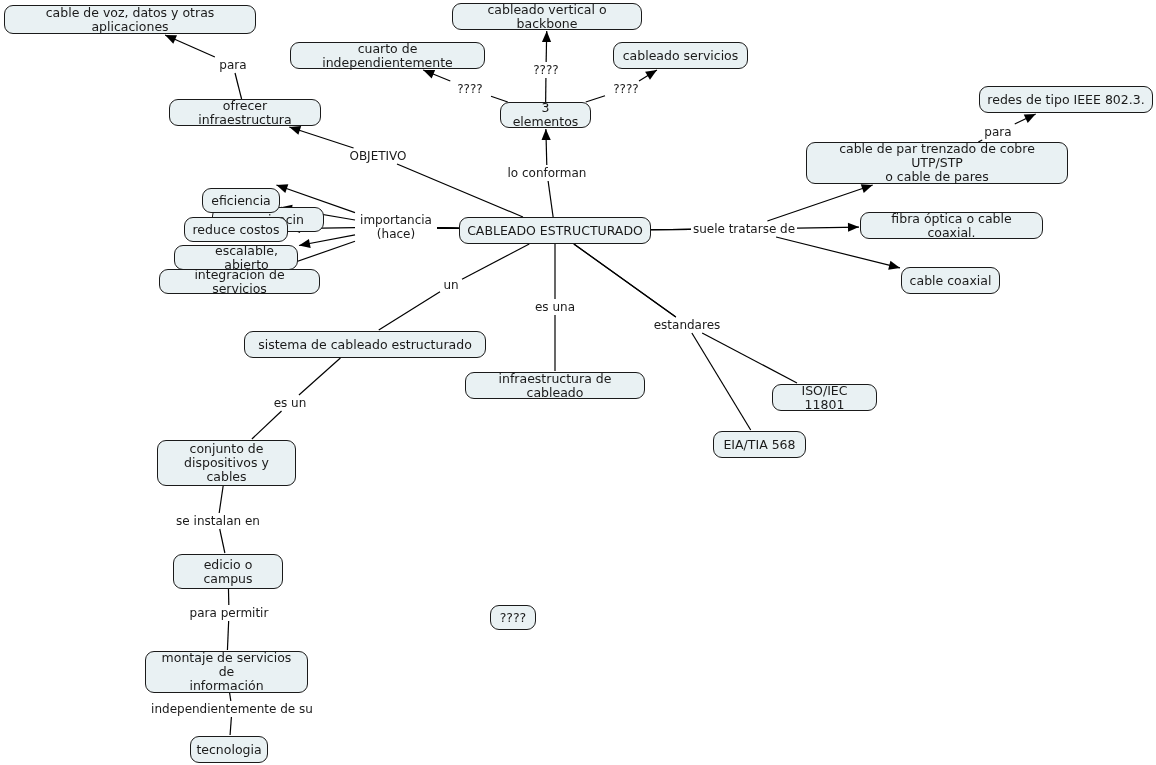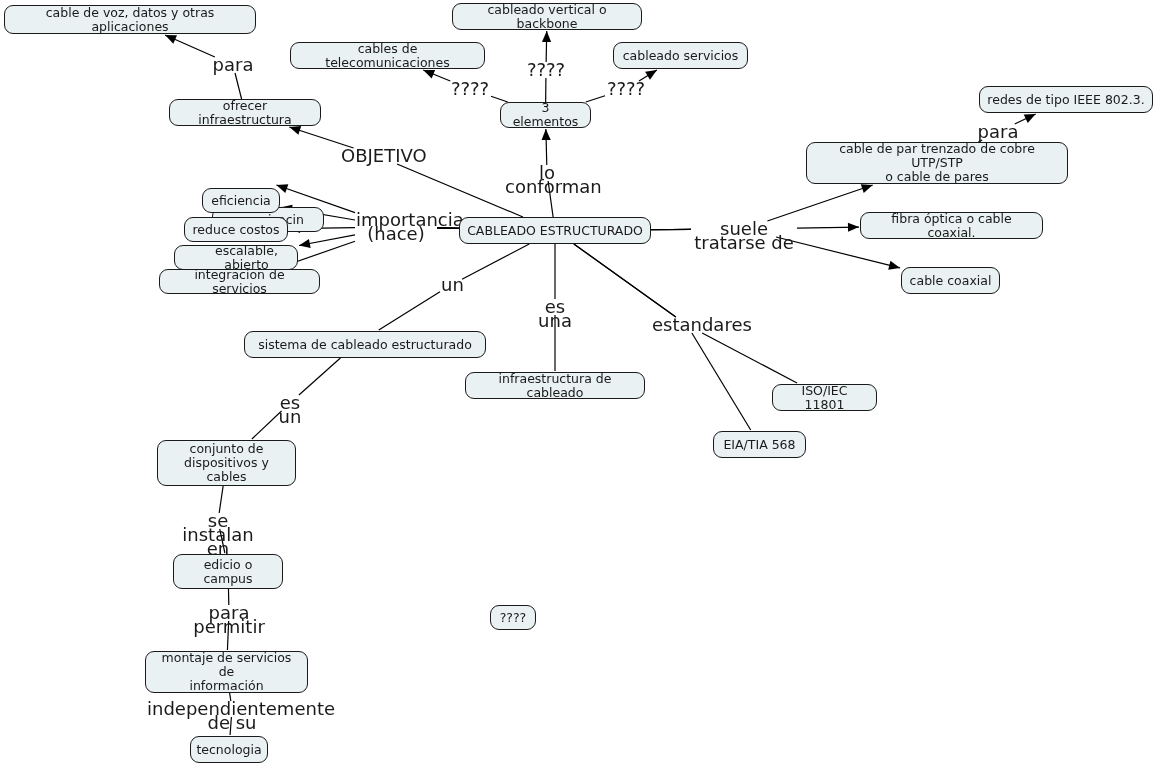--- a/index.html
+++ b/index.html
@@ -37,21 +37,21 @@
     display: flex;
     align-items: center;
     justify-content: center;
     padding: 2px 7px;
     white-space: pre-line;
     z-index: 3;
   }
   .link-label {
     position: absolute;
     color: #1a1a1a;
-    font-size: 18px;
+    font-size: 12px;
     line-height: 14px;
     text-align: center;
     white-space: pre-line;
     background: transparent;
     z-index: 2;
   }
 </style>
 </head>
 <body>
 
@@ -114,21 +114,21 @@
       <line x1="281.53333333333336" y1="411" x2="251.9" y2="439" stroke="#000000" stroke-width="1.2"></line>
       <line x1="223.1293103448276" y1="486" x2="219.17241379310346" y2="513" stroke="#000000" stroke-width="1.2"></line>
       <line x1="219.72043010752688" y1="529" x2="224.88172043010752" y2="553" stroke="#000000" stroke-width="1.2"></line>
       <line x1="228.2967032967033" y1="581" x2="228.82417582417582" y2="605" stroke="#000000" stroke-width="1.2"></line>
       <line x1="228.66101694915255" y1="621" x2="227.4322033898305" y2="650" stroke="#000000" stroke-width="1.2"></line>
       <line x1="229.6216216216216" y1="693" x2="230.8108108108108" y2="701" stroke="#000000" stroke-width="1.2"></line>
       <line x1="231.40740740740742" y1="717" x2="230.07407407407408" y2="735" stroke="#000000" stroke-width="1.2"></line>
     </svg>
 <div class="node" style="left: 4px; top: 5px; width: 252px; height: 29px;">cable de voz, datos y otras aplicaciones</div>
     <div class="node" style="left: 452px; top: 3px; width: 190px; height: 27px;">cableado vertical o backbone</div>
-    <div class="node" style="left: 290px; top: 42px; width: 195px; height: 27px;">cables de telecomunicaciones</div>
+    <div class="node" style="left: 290px; top: 42px; width: 195px; height: 27px;">cuarto de independientemente</div>
     <div class="node" style="left: 613px; top: 42px; width: 135px; height: 27px;">cableado servicios</div>
     <div class="node" style="left: 979px; top: 86px; width: 174px; height: 27px;">redes de tipo IEEE 802.3.</div>
     <div class="node" style="left: 169px; top: 99px; width: 152px; height: 27px;">ofrecer infraestructura</div>
     <div class="node" style="left: 500px; top: 102px; width: 91px; height: 26px;">3 elementos</div>
     <div class="node" style="left: 806px; top: 142px; width: 262px; height: 42px;">cable de par trenzado de cobre UTP/STP
 o cable de pares</div>
     <div class="node" style="left: 212px; top: 159px; width: 112px; height: 25px; margin-top: 48px;">organizacin</div>
     <div class="node" style="left: 202px; top: 188px; width: 78px; height: 25px;">eficiencia</div>
     <div class="node" style="left: 860px; top: 212px; width: 183px; height: 27px;">fibra óptica o cable coaxial.</div>
     <div class="node" style="left: 184px; top: 217px; width: 104px; height: 25px;">reduce costos</div>

